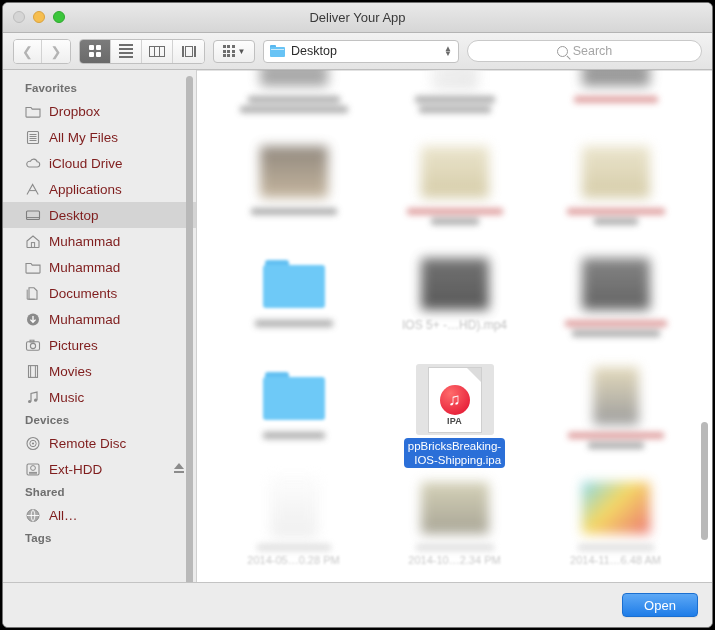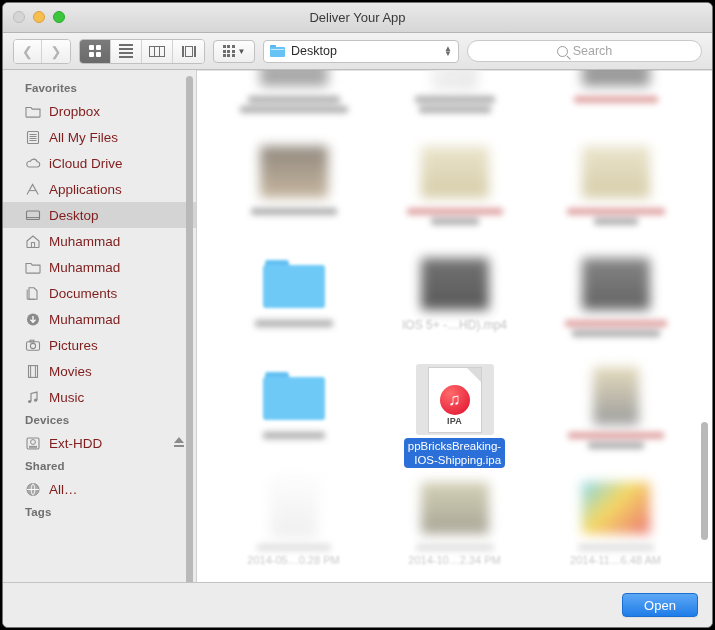--- a/index.html
+++ b/index.html
@@ -393,20 +393,30 @@
               <path d="M6 11.4V3.4l6-1.3v8" fill="none" stroke="#8b8b8b" stroke-width="1.2"></path>
               <circle cx="4.6" cy="11.5" r="1.6" fill="#8b8b8b"></circle>
               <circle cx="10.6" cy="10.2" r="1.6" fill="#8b8b8b"></circle>
             </svg>
         </span>
         <span>Music</span>
       </div>
 
       <div class="side-head">Devices</div>
 
+      <div class="side-item">
+        <span class="side-ico">
+          <svg width="16" height="15" viewBox="0 0 16 15">
+              <circle cx="8" cy="7.5" r="6" fill="none" stroke="#8b8b8b" stroke-width="1.1"></circle>
+              <circle cx="8" cy="7.5" r="3.2" fill="none" stroke="#8b8b8b" stroke-width="1"></circle>
+              <circle cx="8" cy="7.5" r="1.1" fill="#8b8b8b"></circle>
+            </svg>
+        </span>
+        <span>Remote Disc</span>
+      </div>
 
 
       <div class="side-item">
         <span class="side-ico">
           <svg width="16" height="15" viewBox="0 0 16 15">
               <rect x="2" y="2" width="12" height="11" rx="1.4" fill="none" stroke="#8b8b8b" stroke-width="1.1"></rect>
               <circle cx="8" cy="6" r="2.4" fill="none" stroke="#8b8b8b" stroke-width="1"></circle>
               <path d="M4 10.4h8M4 11.8h8" stroke="#8b8b8b" stroke-width="1"></path>
             </svg>
         </span>

